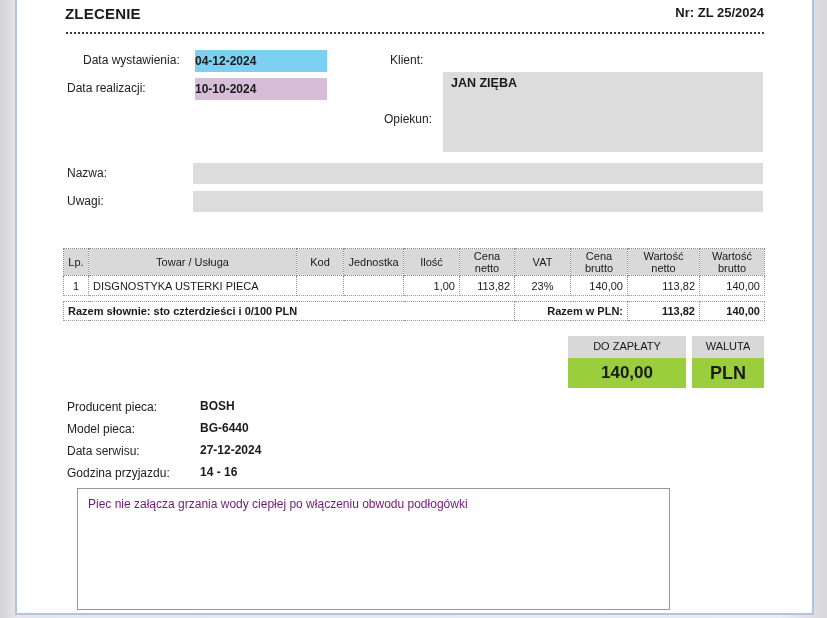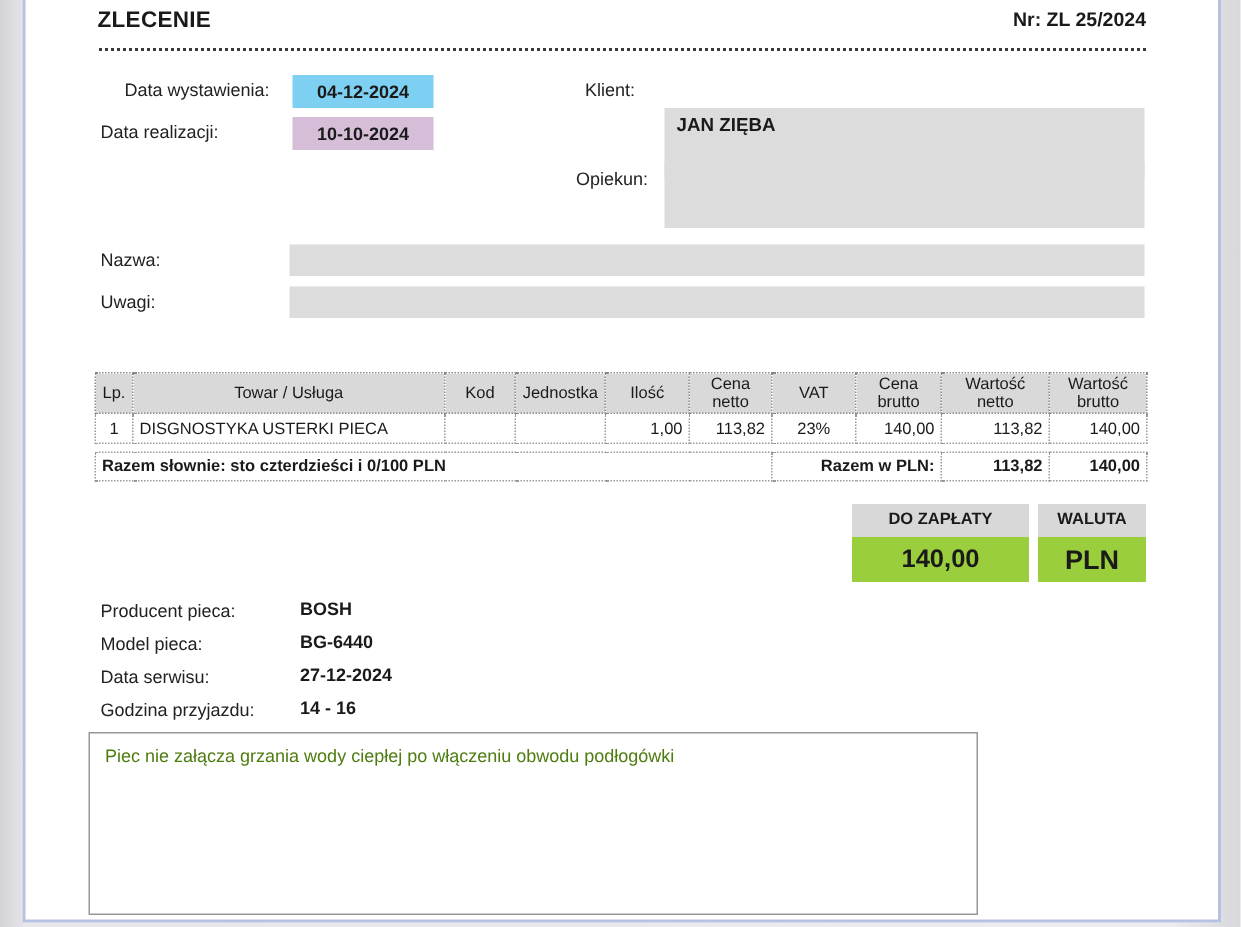--- a/index.html
+++ b/index.html
@@ -15,21 +15,21 @@
     background:#ffffff; border:2px solid #b6c2e1;
   }
   .abs { position:absolute; }
   .lbl { font-size:12px; color:#222; white-space:nowrap; }
   .val-bold { font-weight:bold; font-size:12px; white-space:nowrap; }
 
   .doc-title { left:65px; top:5px; font-size:15px; font-weight:bold; letter-spacing:0.2px; }
   .doc-number { left:500px; top:5px; width:264px; text-align:right; font-size:13px; font-weight:bold; }
   .dotted-rule { left:66px; top:32px; width:698px; height:0; border-top:2px dotted #3a3a3a; }
 
-  .date-box { width:94px; height:22px; text-align:center; line-height:22px;
+  .date-box { width:132px; height:22px; text-align:left; line-height:22px;
               font-weight:bold; font-size:12px; }
   .date-issue { left:195px; top:50px; background:#7ed0f2; }
   .date-real  { left:195px; top:78px; background:#d6bdd8; }
 
   .grey-field { background:#dcdcdc; }
   .klient-box  { left:443px; top:48px;  width:320px; height:47px; padding:4px 8px;margin-top:24px; }
   .opiekun-box { left:443px; top:108px; width:320px; height:44px; }
   .nazwa-bar   { left:193px; top:163px; width:570px; height:21px; }
   .uwagi-bar   { left:193px; top:191px; width:570px; height:21px; }
 
@@ -39,35 +39,35 @@
   th.hcell {
     background:#d9d9d9; border:1px dotted #888; font-weight:normal;
     text-align:center; vertical-align:middle; height:27px; line-height:12px;
     white-space:pre-line; padding:1px 2px;
   }
   td.dcell { border:1px dotted #999; height:20px; padding:1px 4px; background:#fff; }
   td.c { text-align:center; } td.r { text-align:right; } td.l { text-align:left; }
   tr.spacer td { border:none; height:6px; background:transparent; }
   td.fcell { border:1px dotted #999; height:19px; padding:1px 4px; font-weight:bold; }
 
-  .pay-head { background:#d8d8d8; text-align:center; font-size:11px; font-weight:bold;
+  .pay-head { background:#d8d8d8; text-align:center; font-size:11px; font-weight:normal;
               height:28px; line-height:20px; }
   .pay-val  { background:#9bce3c; text-align:center; font-weight:bold; height:30px; line-height:30px; }
   .dz-head { left:568px; top:336px; width:118px; }
   .wa-head { left:692px; top:336px; width:72px;  }
   .dz-val  { left:568px; top:358px; width:118px; font-size:17px; }
   .wa-val  { left:692px; top:358px; width:72px;  font-size:18px; }
 
   .det-label { left:67px; }
   .det-value { left:200px; }
 
   .desc-box {
-    left:59px; top:488px; width:593px; height:122px;
+    left:77px; top:488px; width:593px; height:122px;
     border:1px solid #979797; background:#fff; padding:8px 10px;
-    font-size:12px; color:#4d7c0f;
+    font-size:12px; color:#701a75;
   }
 </style>
 </head>
 <body>
 
 <div id="screen">
   <div class="page"></div>
 
   <div class="abs doc-title">ZLECENIE</div>
   <div class="abs doc-number">Nr: ZL 25/2024</div>

